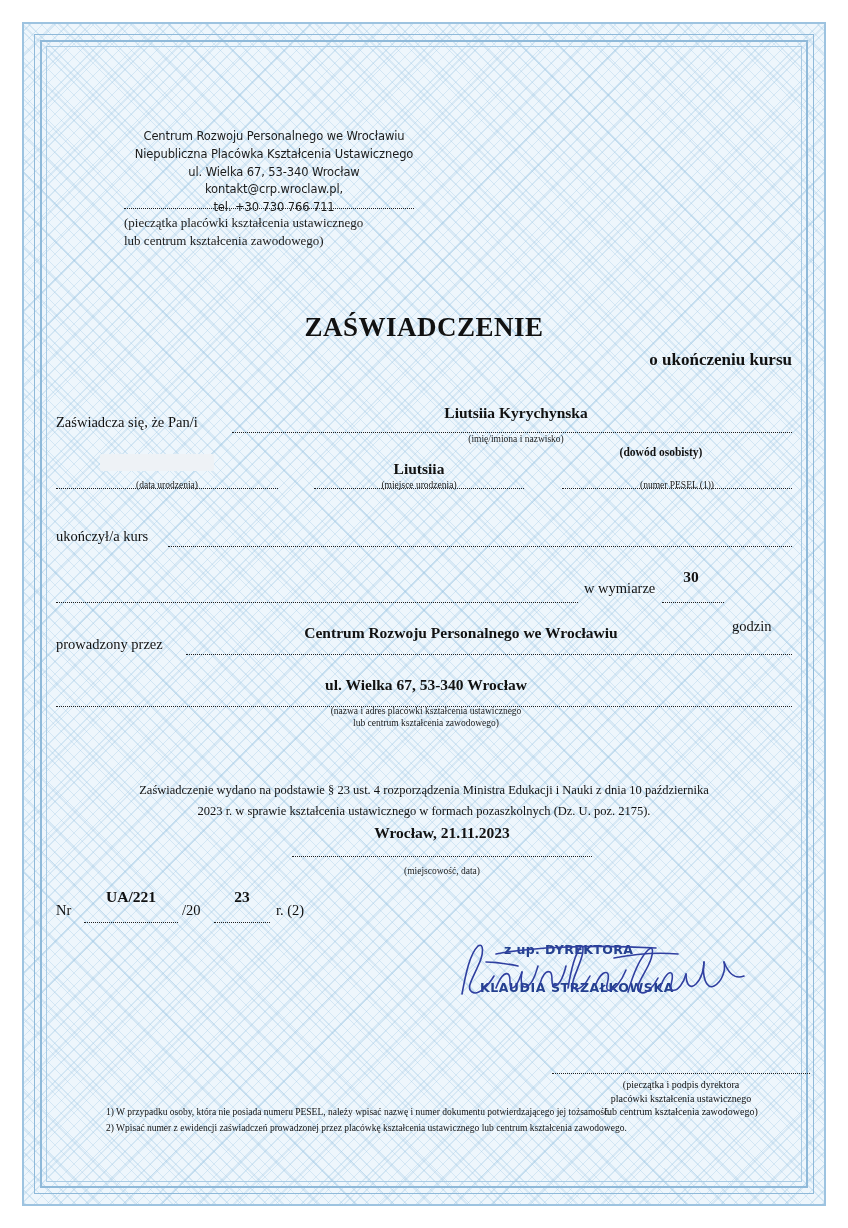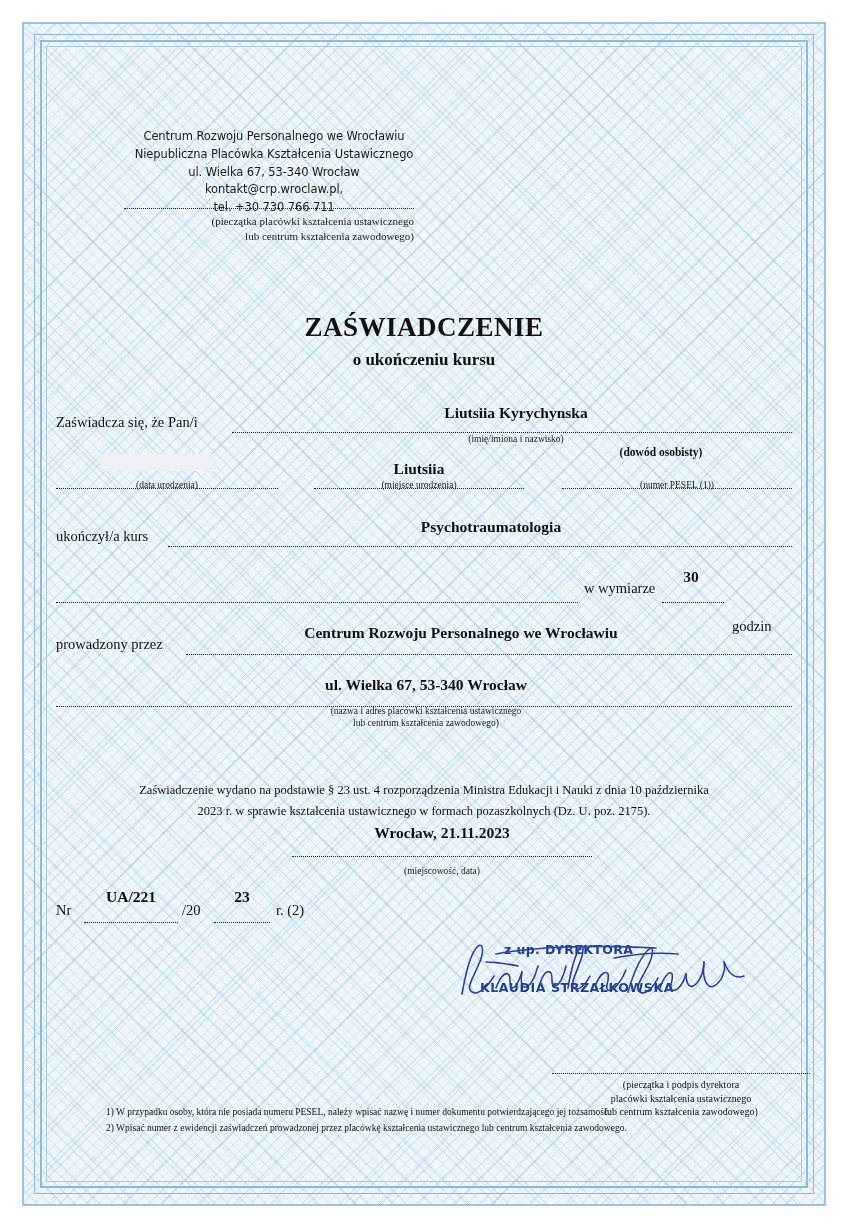--- a/index.html
+++ b/index.html
@@ -97,41 +97,41 @@
     left: 68px;
     top: 152px;
     width: 290px;
     border-bottom: 1.5px dotted #222;
   }
   .stamp-caption {
     position: absolute;
     left: 68px;
     top: 158px;
     width: 290px;
-    text-align: right;
-    font-size: 11px;
+    text-align: left;
+    font-size: 13px;
     line-height: 1.35;
     color: #1b1b1b;
   }
 
   
   .title-main {
     position: absolute;
     left: 0; top: 256px;
     width: 736px;
     text-align: center;
     font-size: 27px;
     font-weight: bold;
     letter-spacing: 0.5px;
   }
   .title-sub {
     position: absolute;
     left: 0; top: 294px;
     width: 736px;
-    text-align: center;
+    text-align: right;
     font-size: 17px;
     font-weight: bold;
   }
   .fill {
     position: absolute;
     text-align: center;
     font-weight: bold;
     font-size: 15.5px;
   }
   .cap {
@@ -262,21 +262,20 @@
 
     <div class="dotline" style="position:absolute; left:258px; top:418px; width:210px; height:14px;"></div>
     <div class="fill" style="left:258px; top:404px; width:210px;">Liutsiia</div>
     <div class="cap" style="left:258px; top:424px; width:210px;">(miejsce urodzenia)</div>
 
     <div class="dotline" style="position:absolute; left:506px; top:418px; width:230px; height:14px;"></div>
     <div class="cap" style="left:506px; top:424px; width:230px;">(numer PESEL (1))</div>
 
     <div class="label" style="left:0; top:472px;">ukończył/a kurs</div>
     <div class="dotline" style="position:absolute; left:112px; top:472px; width:624px; height:18px;"></div>
-    <div class="fill" style="left:270px; top:462px; width:330px;">Psychotraumatologia</div>
 
     <div class="dotline" style="position:absolute; left:0; top:528px; width:522px; height:18px;"></div>
     <div class="label" style="left:528px; top:524px;">w wymiarze</div>
     <div class="dotline" style="position:absolute; left:606px; top:528px; width:62px; height:18px;"></div>
     <div class="fill" style="left:600px; top:512px; width:70px;">30</div>
     <div class="label" style="left:676px; top:524px;margin-top:38px;">godzin</div>
 
     <div class="label" style="left:0; top:580px;">prowadzony przez</div>
     <div class="dotline" style="position:absolute; left:130px; top:580px; width:606px; height:18px;"></div>
     <div class="fill" style="left:140px; top:568px; width:530px;">Centrum Rozwoju Personalnego we Wrocławiu</div>

